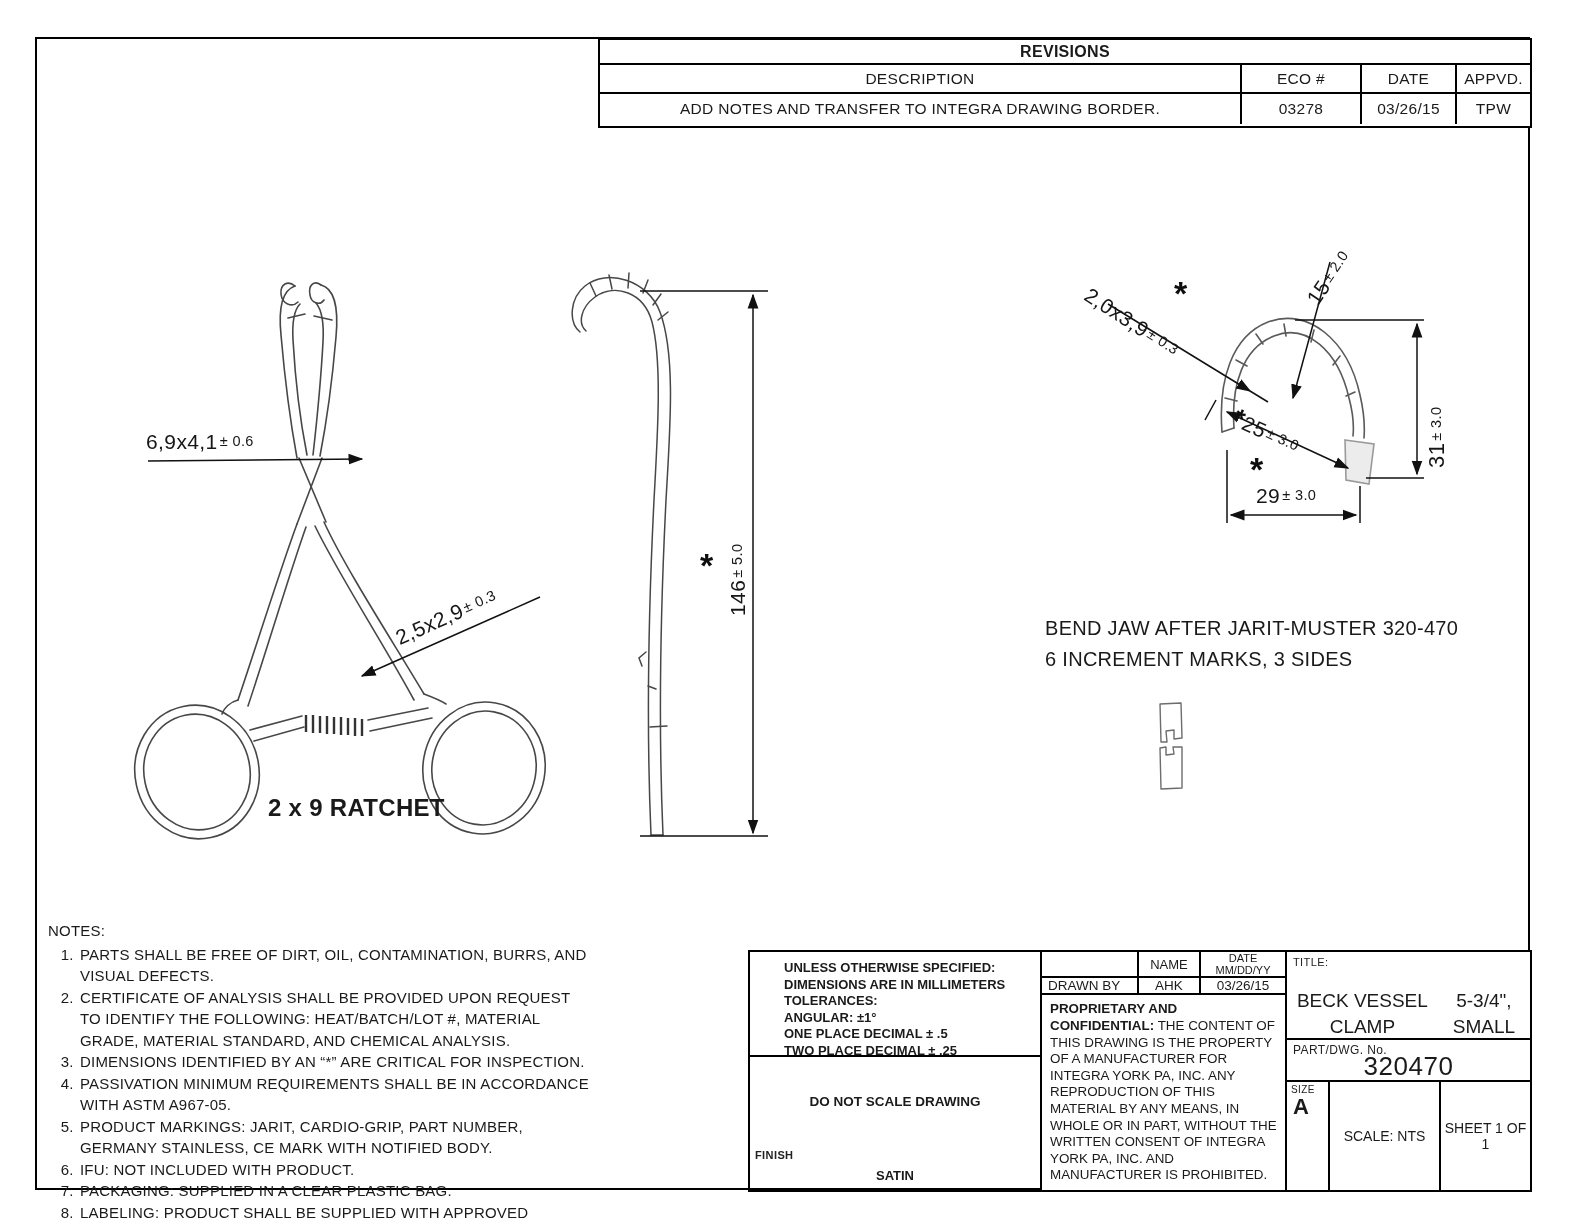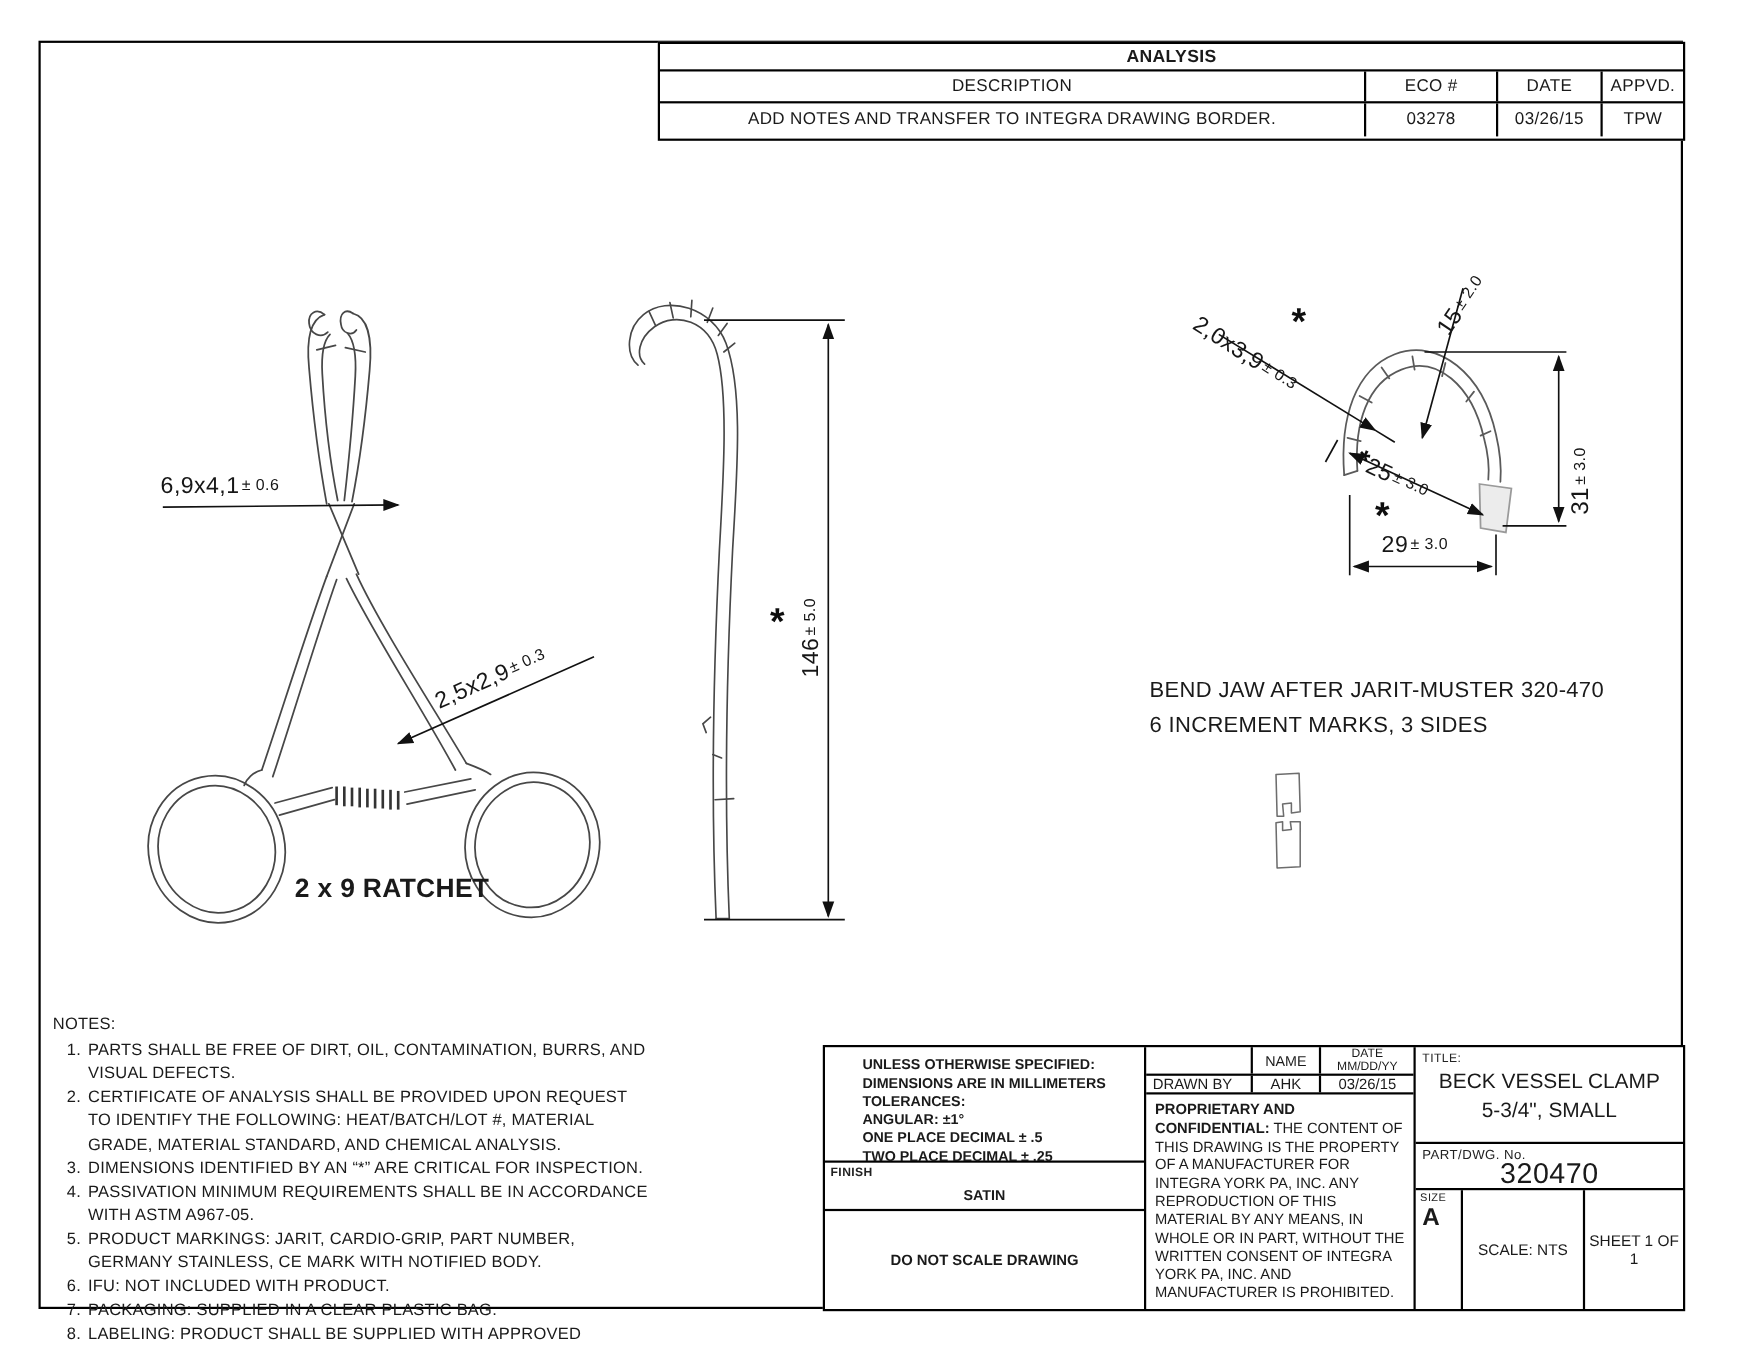--- a/index.html
+++ b/index.html
@@ -182,21 +182,21 @@
     <span>29</span><span class="tol">± 3.0</span>
   </div>
 
   <div class="abs" style="left:1045px;top:613px;">
     <div class="note-text">BEND JAW AFTER JARIT-MUSTER 320-470</div>
     <div class="note-text">6 INCREMENT MARKS, 3 SIDES</div>
   </div>
 
   <div class="abs" id="rev-table">
     <div class="rev-row bb" style="height:25px;">
-      <div class="rev-cell" style="width:100%;font-weight:700;font-size:16px;">ANALYSIS</div>
+      <div class="rev-cell" style="width:100%;font-weight:700;font-size:16px;">REVISIONS</div>
     </div>
     <div class="rev-row bb" style="height:29px;">
       <div class="rev-cell" style="width:640px;">DESCRIPTION</div>
       <div class="rev-cell bl" style="width:120px;">ECO #</div>
       <div class="rev-cell bl" style="width:95px;">DATE</div>
       <div class="rev-cell bl" style="flex:1;">APPVD.</div>
     </div>
     <div class="rev-row" style="height:30px;">
       <div class="rev-cell" style="width:640px;">ADD NOTES AND TRANSFER TO INTEGRA DRAWING BORDER.</div>
       <div class="rev-cell bl" style="width:120px;">03278</div>
@@ -223,25 +223,25 @@
 
     <div class="tb-col" style="width:292px;border-right:2px solid #000;font-weight:bold;">
       <div class="tb-cell bb" style="height:105px;padding:8px 6px 0 34px;font-size:13px;line-height:16.5px;">
         <div>UNLESS OTHERWISE SPECIFIED:</div>
         <div>DIMENSIONS ARE IN MILLIMETERS</div>
         <div>TOLERANCES:</div>
         <div>ANGULAR: ±1°</div>
         <div>ONE PLACE DECIMAL ± .5</div>
         <div>TWO PLACE DECIMAL ± .25</div>
       </div>
+      <div class="tb-cell ctr" style="flex:1;font-size:13.5px;">DO NOT SCALE DRAWING</div>
       <div class="tb-cell bb" style="height:44px;">
         <div class="lbl" style="position:absolute;left:5px;top:3px;">FINISH</div>
         <div class="ctr" style="height:100%;padding-top:8px;font-size:13px;">SATIN</div>
       </div>
-      <div class="tb-cell ctr" style="flex:1;font-size:13.5px;">DO NOT SCALE DRAWING</div>
     </div>
 
     <div class="tb-col" style="width:245px;border-right:2px solid #000;">
       <div class="tb-cell bb" style="height:28px;display:flex;">
         <div style="width:95px;box-sizing:border-box;"></div>
         <div class="ctr bl" style="width:62px;box-sizing:border-box;font-size:13px;">NAME</div>
         <div class="ctr bl" style="flex:1;box-sizing:border-box;flex-direction:column;font-size:11px;line-height:12px;">
           <span>DATE</span>
           <span>MM/DD/YY</span>
         </div>
@@ -253,21 +253,21 @@
       </div>
       <div class="tb-cell" style="flex:1;padding:6px 8px;font-size:13.4px;line-height:16.6px;">
         <span style="font-weight:700;">PROPRIETARY AND CONFIDENTIAL:</span>
         <span>THE CONTENT OF THIS DRAWING IS THE PROPERTY OF A MANUFACTURER FOR INTEGRA YORK PA, INC. ANY REPRODUCTION OF THIS MATERIAL BY ANY MEANS, IN WHOLE OR IN PART, WITHOUT THE WRITTEN CONSENT OF INTEGRA YORK PA, INC. AND MANUFACTURER IS PROHIBITED.</span>
       </div>
     </div>
 
     <div class="tb-col" style="flex:1;">
       <div class="tb-cell bb" style="height:88px;">
         <div class="lbl" style="position:absolute;left:6px;top:4px;">TITLE:</div>
-        <div class="ctr" style="height:100%;flex-direction:column;font-size:19px;line-height:26px;padding-top:2px;">
+        <div class="ctr" style="height:100%;flex-direction:row;font-size:19px;line-height:26px;padding-top:2px;align-items:flex-end;">
           <div>BECK VESSEL CLAMP</div>
           <div>5-3/4", SMALL</div>
         </div>
       </div>
       <div class="tb-cell bb" style="height:42px;">
         <div class="lbl" style="position:absolute;left:6px;top:3px;font-size:12px;">PART/DWG. No.</div>
         <div class="ctr" style="height:100%;padding-top:6px;font-size:26px;letter-spacing:.5px;">320470</div>
       </div>
       <div class="tb-cell" style="flex:1;display:flex;">
         <div style="width:43px;box-sizing:border-box;border-right:2px solid #000;position:relative;">

